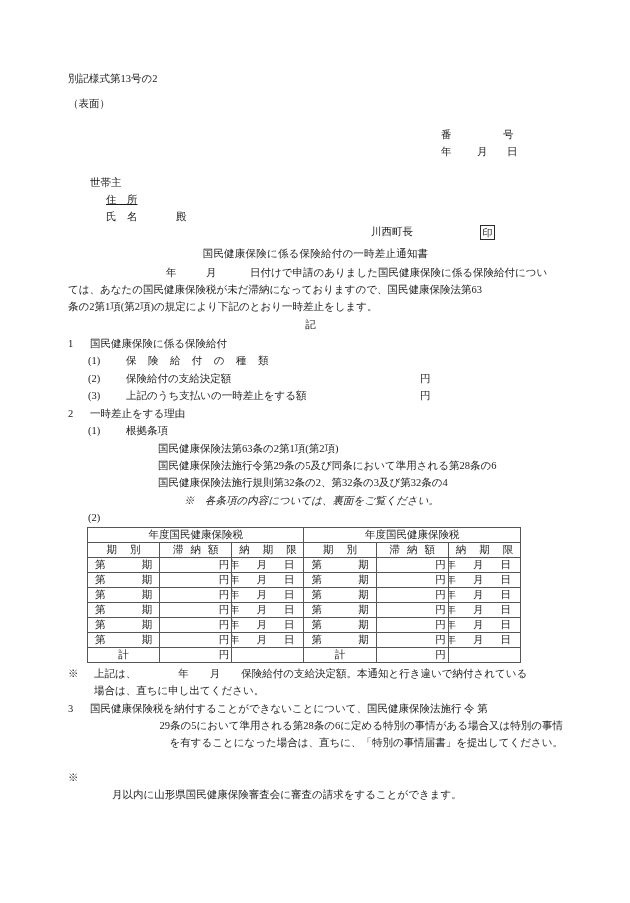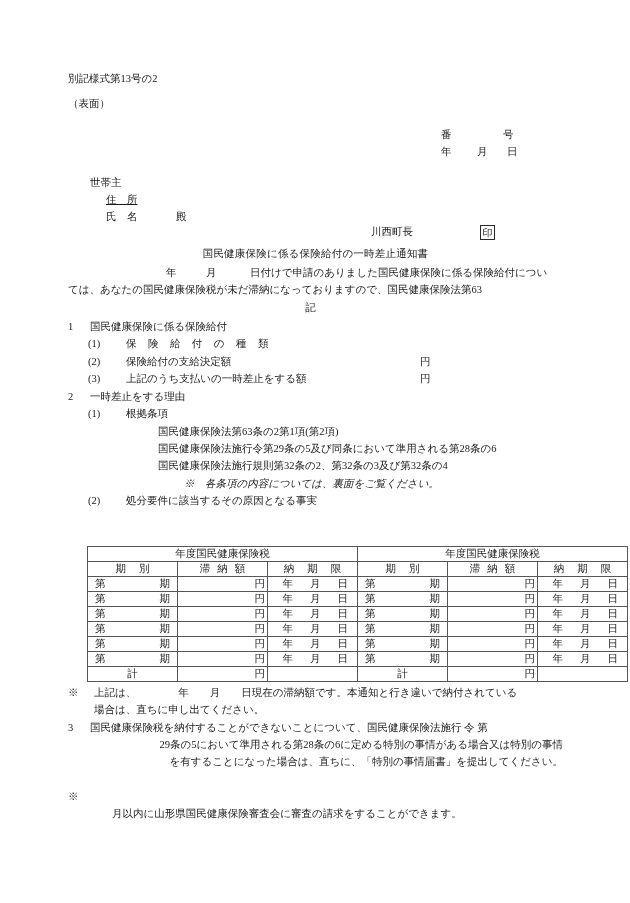--- a/index.html
+++ b/index.html
@@ -136,25 +136,24 @@
   .taino {
     padding-left: 90px;
     line-height: 1.66;
     white-space: nowrap;
     margin-bottom: 2px;
   }
 
   
   table.tax {
     border-collapse: collapse;
-    width: 541px;
+    width: 434px;
     margin-left: 19px;
     table-layout: fixed;
     font-size: 10.5px;
-    margin-top: 36px;
   }
   table.tax td {
     border: 1px solid #55565a;
     height: 14px;
     padding: 0 2px;
     line-height: 13px;
     white-space: nowrap;
     overflow: hidden;
   }
   .c-ki   { width: 58px;  text-align: center; }
@@ -262,20 +261,21 @@
 
   <div class="line title">国民健康保険に係る保険給付の一時差止通知書</div>
 
   <div class="row para para-first">
     <span style="width:98px"></span>
     <span style="width:40px">年</span>
     <span style="width:44px">月</span>
     <span>日付けで申請のありました国民健康保険に係る保険給付につい</span>
   </div>
   <div class="line">ては、あなたの国民健康保険税が未だ滞納になっておりますので、国民健康保険法第63</div>
+  <div class="line">条の2第1項(第2項)の規定により下記のとおり一時差止をします。</div>
   <div class="line ki">記</div>
 
   <div class="sec">
     <span class="sec-num">1</span>
     <span>国民健康保険に係る保険給付</span>
   </div>
 
   <div class="sub relrow">
     <span class="sub-num">(1)</span>
     <span class="sp-mid">保 険 給 付 の 種 類</span>
@@ -299,21 +299,20 @@
     <span class="sub-num">(1)</span>
     <span>根拠条項</span>
   </div>
   <div class="law">国民健康保険法第63条の2第1項(第2項)</div>
   <div class="law">国民健康保険法施行令第29条の5及び同条において準用される第28条の6</div>
   <div class="law">国民健康保険法施行規則第32条の2、第32条の3及び第32条の4</div>
   <div class="note-inline">※　各条項の内容については、裏面をご覧ください。</div>
 
   <div class="sub">
     <span class="sub-num">(2)</span>
-    <span>処分要件に該当するその原因となる事実</span>
   </div>
 
   <table class="tax">
     <tbody>
       <tr>
         <td class="th-year" colspan="3">年度国民健康保険税</td>
         <td class="th-year" colspan="3">年度国民健康保険税</td>
       </tr>
       <tr>
         <td class="c-ki">
@@ -548,21 +547,21 @@
         <td class="c-ki tot">計</td>
         <td class="c-gaku">円</td>
         <td class="c-kigen"></td>
       </tr>
     </tbody>
   </table>
 
   <div class="note-blk">
     <div class="note-first">
       <span class="note-mark">※</span>
-      <span>上記は、　　　　年　　月　　日現在の滞納額です。本通知と行き違いで納付されている</span>
+      <span>上記は、　　　　年　　月　　保険給付の支給決定額。本通知と行き違いで納付されている</span>
     </div>
     <div class="note-cont">場合は、直ちに申し出てください。</div>
   </div>
 
   <div class="sec3">
     <div class="sec">
       <span class="sec-num">3</span>
       <span>国民健康保険税を納付することができないことについて、国民健康保険法施行 令 第</span>
     </div>
     <div class="sec3-cont">29条の5において準用される第28条の6に定める特別の事情がある場合又は特別の事情</div>

